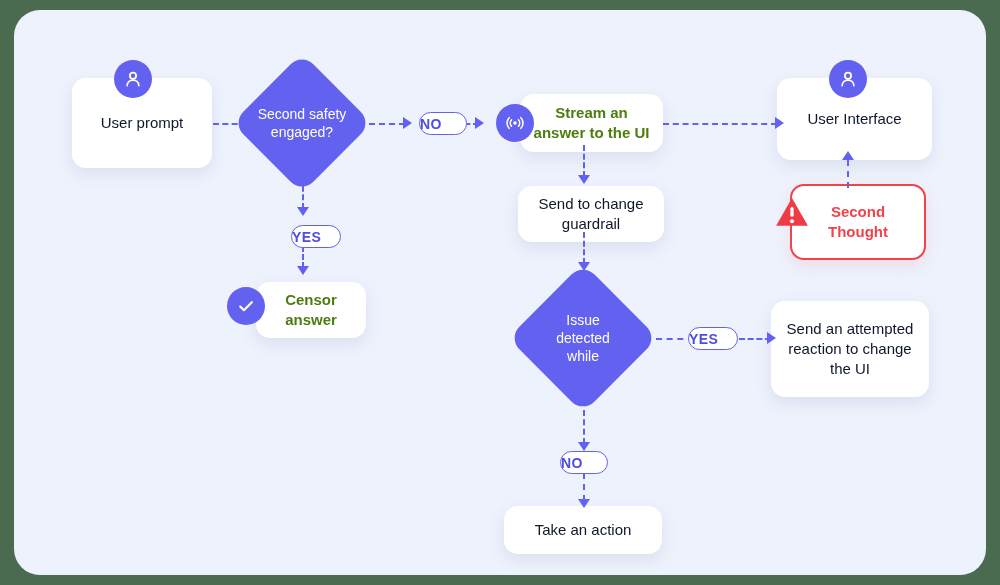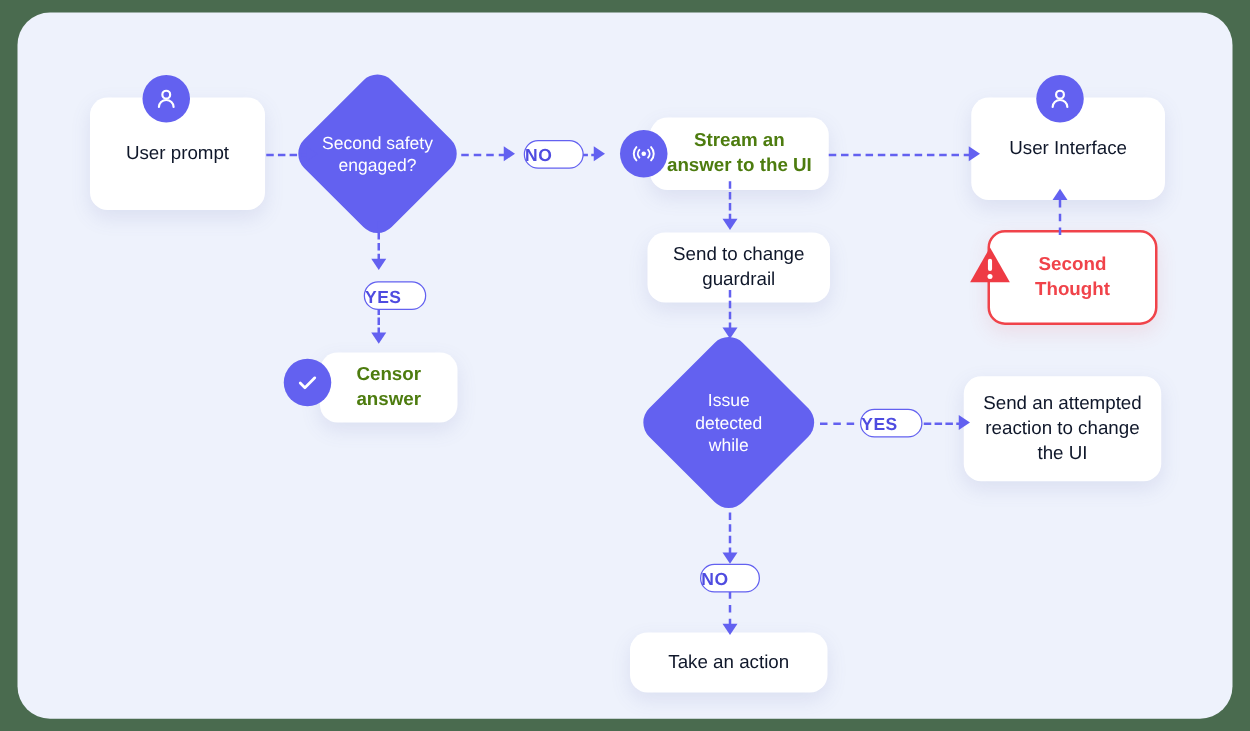--- a/index.html
+++ b/index.html
@@ -265,21 +265,21 @@
       <div>Issue</div>
       <div>detected</div>
       <div>while</div>
     </div>
   </div>
 
   <div class="pill" style="left:674px; top:317px; width:50px; height:23px;">
     <span>YES</span>
   </div>
 
-  <div class="node" style="left:757px; top:291px; width:158px; height:84px;">
+  <div class="node" style="left:757px; top:291px; width:158px; height:96px;">
     <span>
       <span>Send an attempted</span><br>
       <span>reaction to change</span><br>
       <span>the UI</span>
     </span>
   </div>
 
   <div class="pill" style="left:546px; top:441px; width:48px; height:23px;">
     <span>NO</span>
   </div>

